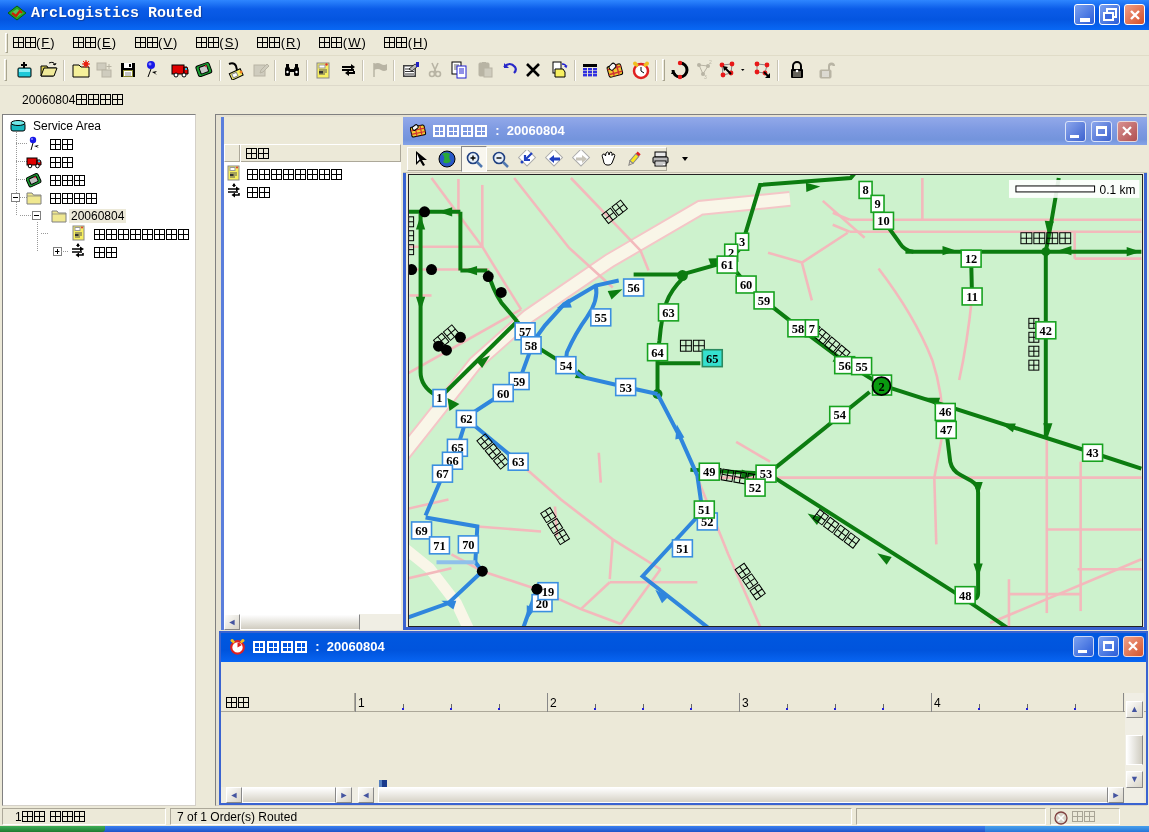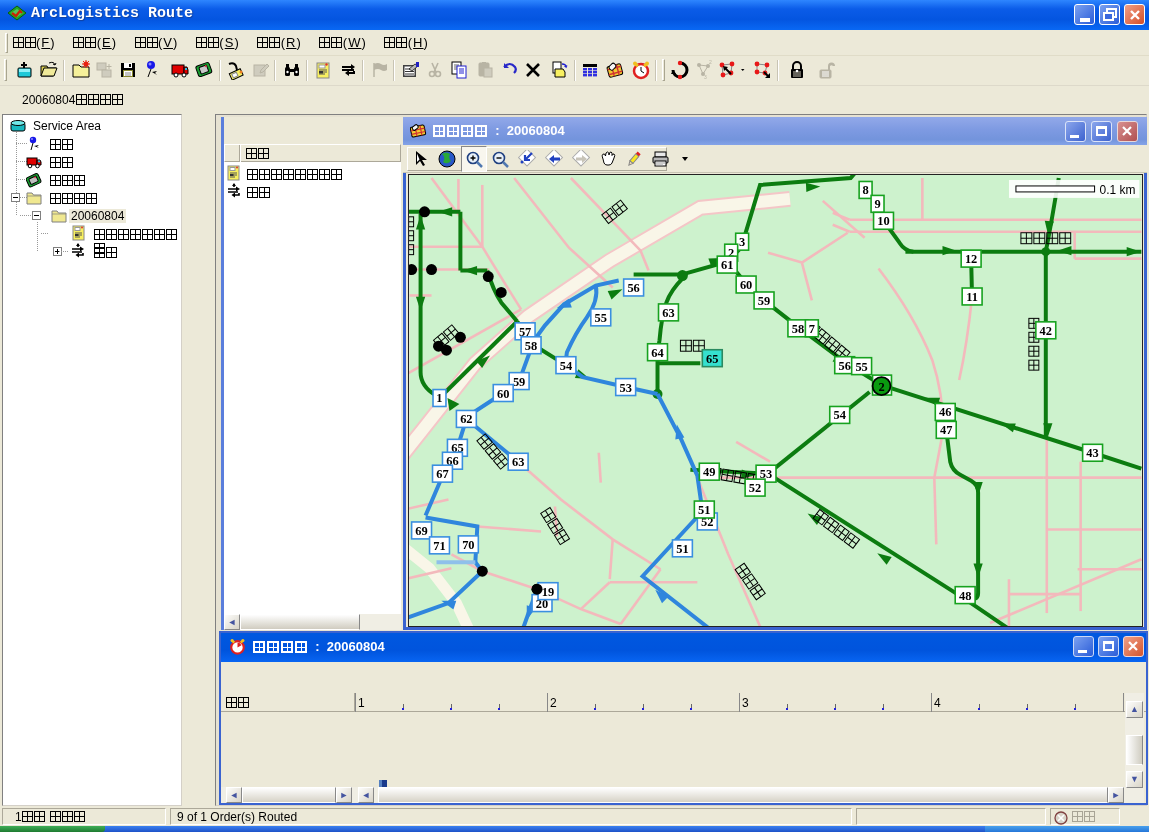--- a/index.html
+++ b/index.html
@@ -9,21 +9,21 @@
  linear-gradient(currentColor,currentColor) 0 50%/100% 1px no-repeat;}
 i.q{width:11px;height:11px;margin:0 .5px;vertical-align:-1px}
 i.qw{width:12px;height:12px;margin:0 1px;vertical-align:-2px;border-width:2px}
 </style></head><body>
 <div class="ab" style="left:0;top:0;width:1149px;height:30px;background:linear-gradient(180deg,#2e86ff 0%,#0b5ce8 30%,#0455e0 65%,#0968f4 100%)">
 <svg class="ab" style="left:7px;top:5px" width="20" height="20" viewBox="0 0 20 20">
 <polygon points="10,1 19,8 10,15 1,8" fill="#22aa22" stroke="#0a5a0a"></polygon>
 <polygon points="10,4 16,8 10,12 4,8" fill="#ffffff" opacity="0.25"></polygon>
 <path d="M5 8 L9 11 L13 6 L15 8" stroke="#cc2200" stroke-width="2.2" fill="none"></path>
 </svg>
-<div class="ab" style="left:31px;top:5px;font-family:'Liberation Mono',monospace;font-weight:bold;font-size:15px;color:#fff;text-shadow:1px 1px 1px #1040a0">ArcLogistics Route</div>
+<div class="ab" style="left:31px;top:5px;font-family:'Liberation Mono',monospace;font-weight:bold;font-size:15px;color:#fff;text-shadow:1px 1px 1px #1040a0">ArcLogistics Routed</div>
 <div class="ab" style="left:1074px;top:4px;display:flex;gap:4px">
 <div style="width:21px;height:21px;border-radius:3px;border:1px solid #fff;background:linear-gradient(135deg,#7ba1f0,#2a5cd8);position:relative">
         <div style="position:absolute;left:5px;top:13px;width:10px;height:4px;background:#fff"></div>
       </div>
 <div style="width:21px;height:21px;border-radius:3px;border:1px solid #fff;background:linear-gradient(135deg,#7ba1f0,#2a5cd8);position:relative">
         <svg style="position:absolute;left:3px;top:3px" width="14" height="13">
           <rect x="4" y="1" width="9" height="8" fill="none" stroke="#fff" stroke-width="2"></rect>
           <rect x="1" y="5" width="9" height="7" fill="#3a68dd" stroke="#fff" stroke-width="2"></rect>
         </svg>
       </div>
@@ -259,21 +259,21 @@
     <svg class="ab" style="left:815px;top:4px" width="20" height="20" viewBox="0 0 20 20">
       <rect x="5" y="10" width="11" height="8" rx="1" fill="#b8b4a4" stroke="#b8b4a4"></rect>
       <path d="M13 10 v-4 a3.5 3.5 0 0 1 7 0 l-2 0 a2 2 0 0 0 -3 0 v4" fill="#b8b4a4"></path>
       <path d="M7 12 h7 M7 14 h7 M7 16 h7" stroke="#fff"></path>
     </svg>
   </div>
 <div class="ab" style="left:0;top:86px;width:1149px;height:28px;background:#ece9d8">
     <div class="ab" style="left:22px;top:7px;font-size:12px">20060804<i class="q"></i><i class="q"></i><i class="q"></i><i class="q"></i></div>
   </div>
 <div class="ab" style="left:215px;top:114px;width:932px;height:692px;background:#e6e2d2;border:1px solid #808080;border-right-color:#d4d0c8;border-bottom-color:#d4d0c8"></div>
-<div class="ab" style="left:2px;top:114px;width:180px;height:692px;background:#fff;border:1px solid #808080;border-right-color:#d4d0c8;border-bottom-color:#d4d0c8;overflow:hidden;font-size:12px">
+<div class="ab" style="left:2px;top:114px;width:194px;height:692px;background:#fff;border:1px solid #808080;border-right-color:#d4d0c8;border-bottom-color:#d4d0c8;overflow:hidden;font-size:12px">
     <div class="ab" style="left:13px;top:17px;width:1px;height:66px;background:repeating-linear-gradient(180deg,#999 0 1px,transparent 1px 2px)"></div>
     <div class="ab" style="left:13px;top:28px;width:11px;height:1px;background:repeating-linear-gradient(90deg,#999 0 1px,transparent 1px 2px)"></div>
     <div class="ab" style="left:13px;top:46px;width:11px;height:1px;background:repeating-linear-gradient(90deg,#999 0 1px,transparent 1px 2px)"></div>
     <div class="ab" style="left:13px;top:64px;width:11px;height:1px;background:repeating-linear-gradient(90deg,#999 0 1px,transparent 1px 2px)"></div>
     <div class="ab" style="left:13px;top:82px;width:11px;height:1px;background:repeating-linear-gradient(90deg,#999 0 1px,transparent 1px 2px)"></div>
     <div class="ab" style="left:13px;top:87px;width:1px;height:13px;background:repeating-linear-gradient(180deg,#999 0 1px,transparent 1px 2px)"></div>
     <div class="ab" style="left:17px;top:100px;width:12px;height:1px;background:repeating-linear-gradient(90deg,#999 0 1px,transparent 1px 2px)"></div>
     <div class="ab" style="left:7px;top:3px"><svg width="16" height="16" viewBox="0 0 16 16" style="">
         <rect x="1" y="5" width="14" height="8" rx="2" fill="#18b8c0" stroke="#000"></rect>
         <ellipse cx="8" cy="5" rx="7" ry="2.5" fill="#70e8e8" stroke="#000"></ellipse>
@@ -988,21 +988,21 @@
       <div class="ab" style="left:1px;top:8px;width:17px;height:17px;background:linear-gradient(135deg,#fdfdfb,#d8d4c8);border:1px solid #fff;border-right-color:#888;border-bottom-color:#888;font-size:9px;color:#4454a0;text-align:center;line-height:14px">▲</div>
       <div class="ab" style="left:1px;top:42px;width:17px;height:30px;background:linear-gradient(90deg,#fefefe,#cfccc0);border:1px solid #fff;border-right-color:#888"></div>
       <div class="ab" style="left:1px;top:78px;width:17px;height:17px;background:linear-gradient(135deg,#fdfdfb,#d8d4c8);border:1px solid #fff;border-right-color:#888;border-bottom-color:#888;font-size:9px;color:#4454a0;text-align:center;line-height:14px">▼</div>
     </div>
   </div>
 <div class="ab" style="left:0;top:806px;width:1149px;height:20px;background:#ece9d8;font-size:12px">
     <div style="border:1px solid #aca899;border-bottom-color:#fff;border-right-color:#fff;background:#ece9d8;position:absolute;top:2px;height:17px;left:2px;width:164px">
       <span style="position:absolute;left:12px;top:1px;white-space:nowrap">1<i class="q"></i><i class="q"></i> <i class="q"></i><i class="q"></i><i class="q"></i></span>
     </div>
     <div style="border:1px solid #aca899;border-bottom-color:#fff;border-right-color:#fff;background:#ece9d8;position:absolute;top:2px;height:17px;left:170px;width:682px">
-      <span style="position:absolute;left:6px;top:1px">9 of 1 Order(s) Routed</span>
+      <span style="position:absolute;left:6px;top:1px">7 of 1 Order(s) Routed</span>
     </div>
     <div style="border:1px solid #aca899;border-bottom-color:#fff;border-right-color:#fff;background:#ece9d8;position:absolute;top:2px;height:17px;left:856px;width:190px"></div>
     <div style="border:1px solid #aca899;border-bottom-color:#fff;border-right-color:#fff;background:#ece9d8;position:absolute;top:2px;height:17px;left:1050px;width:70px;color:#a8a495">
       <svg style="position:absolute;left:3px;top:2px" width="14" height="14">
         <circle cx="7" cy="7" r="6" fill="#d8d4c8" stroke="#804040" stroke-width="1.3"></circle>
         <path d="M4 4 L10 10 M10 4 L4 10" stroke="#fff" stroke-width="1.6"></path>
       </svg>
       <span style="position:absolute;left:20px;top:1px"><i class="q"></i><i class="q"></i></span>
     </div>
   </div>

